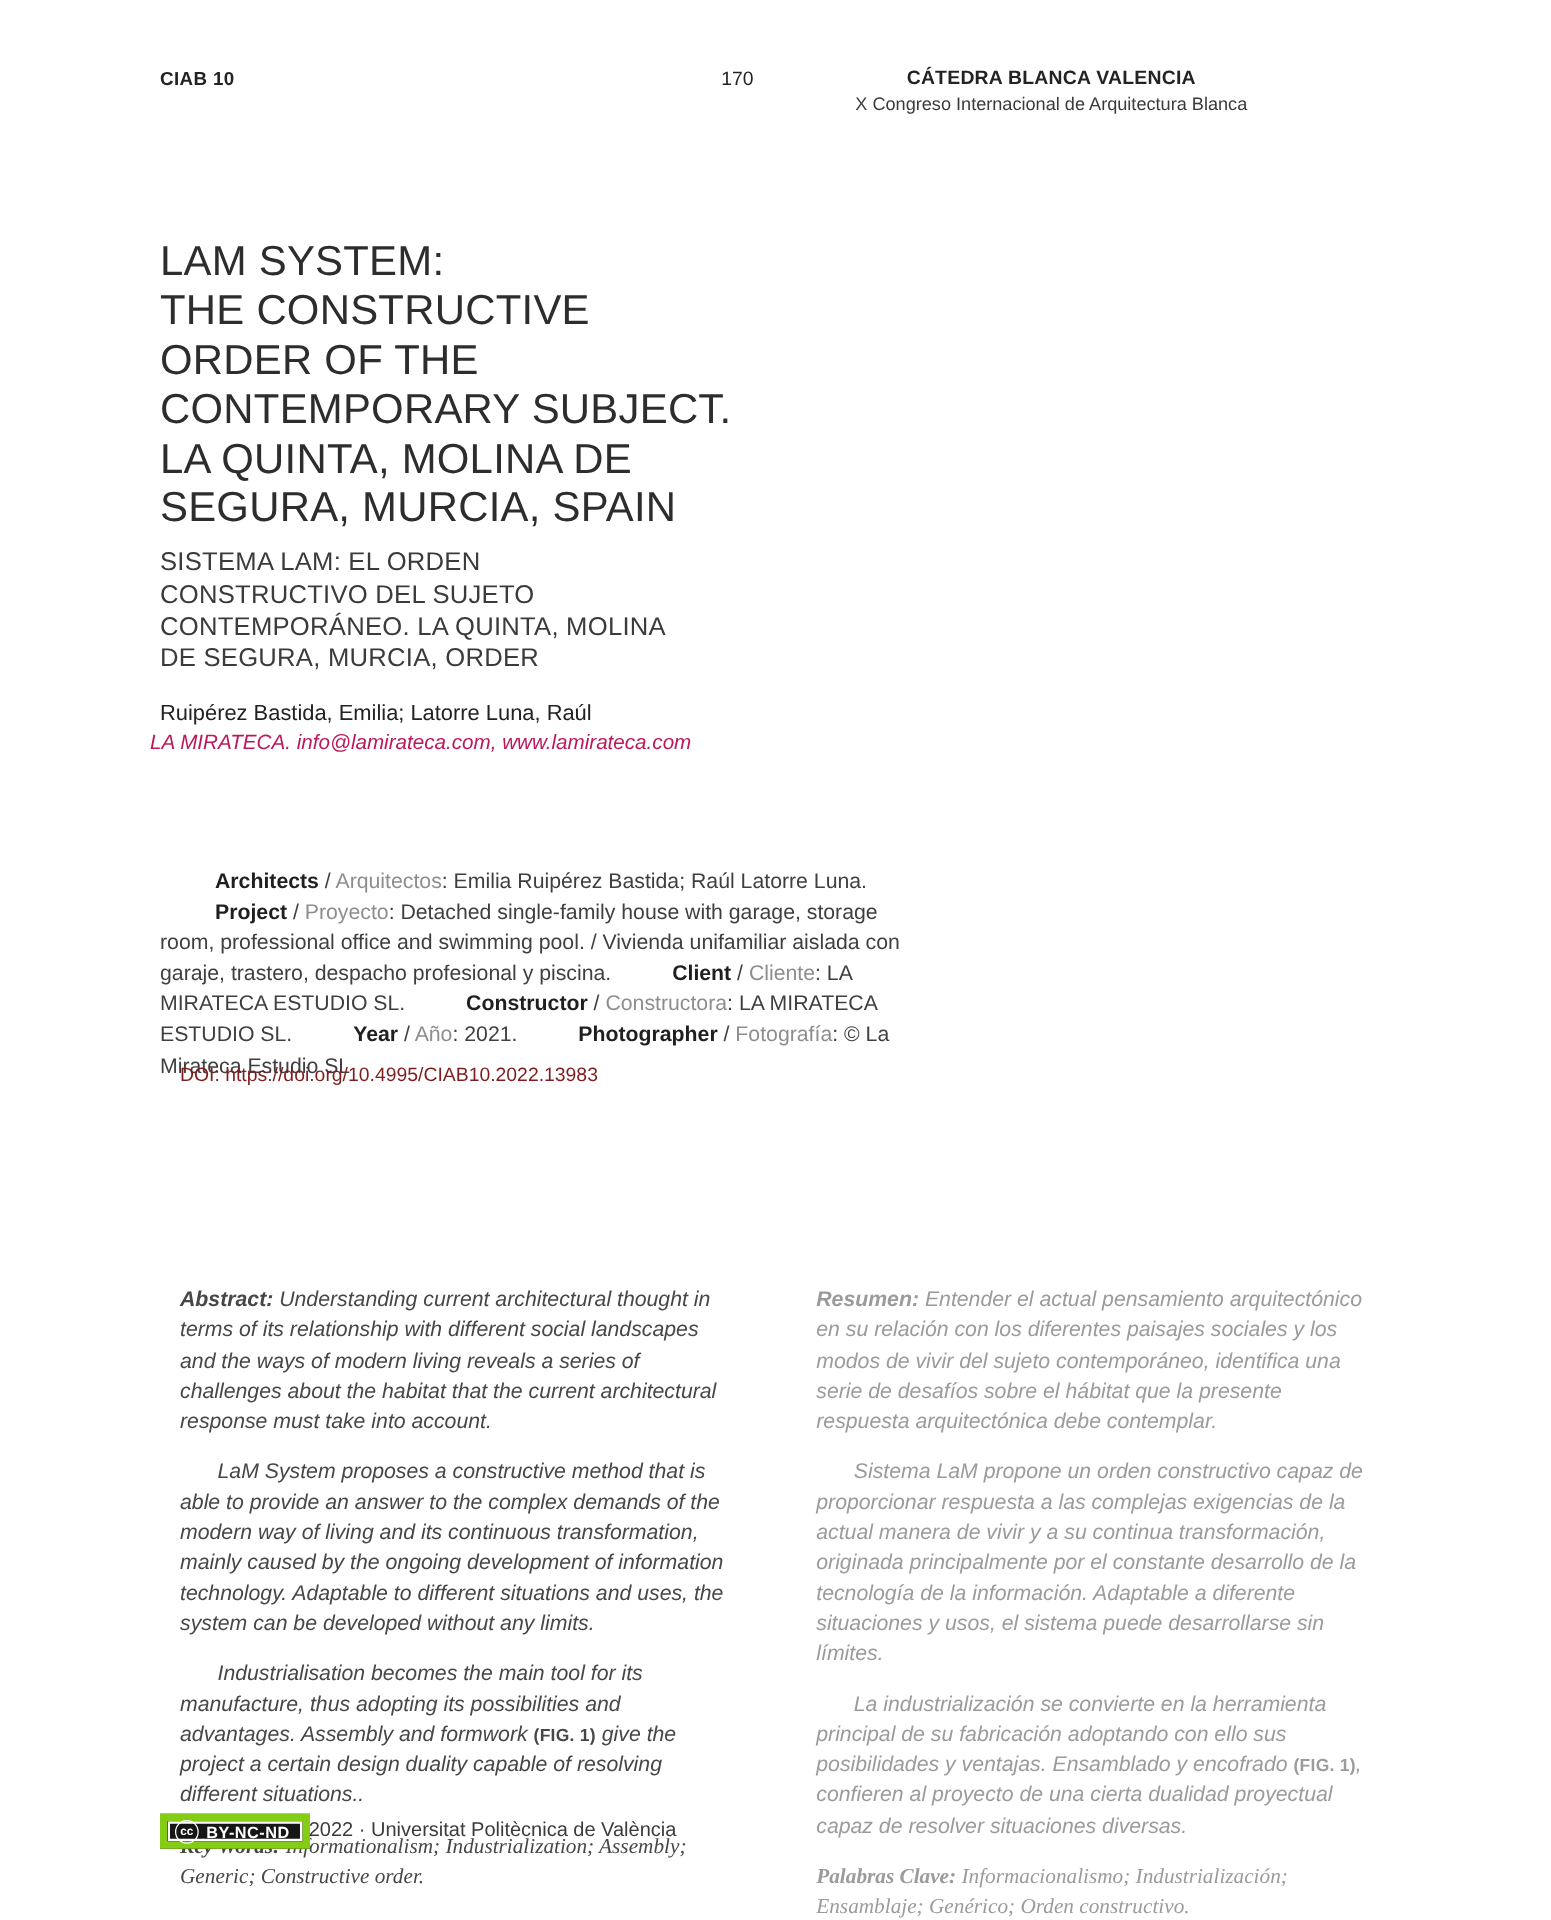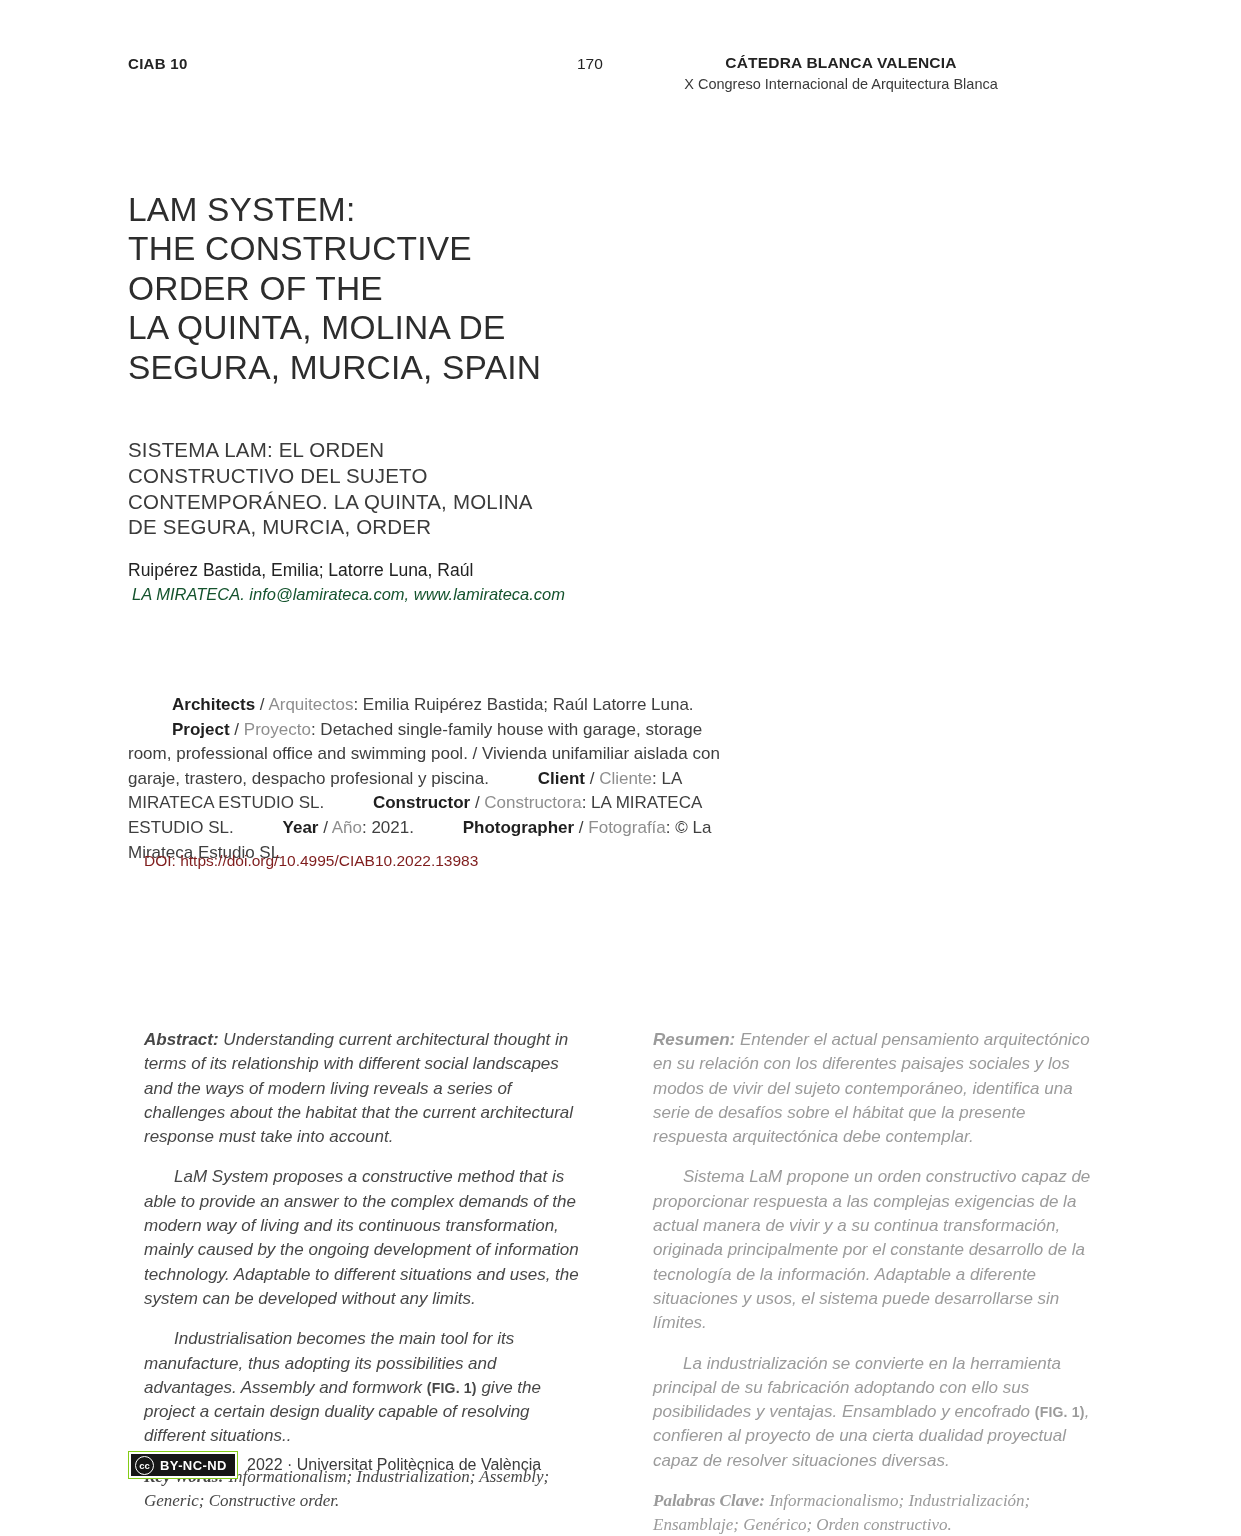--- a/index.html
+++ b/index.html
@@ -16,21 +16,21 @@
   .conf{left:631px;top:54px;width:420px;text-align:center;}
   .conf-title{font-size:15.5px;font-weight:700;color:#232323;letter-spacing:0.2px;}
   .conf-sub{font-size:14.5px;color:#3a3a3a;margin-top:4px;}
 
   
   .title-en{left:128px;top:190px;width:620px;font-size:33.5px;line-height:39.4px;font-weight:400;color:#2d2d2d;letter-spacing:0.2px;}
   .title-es{left:128px;top:437px;width:560px;font-size:20.5px;line-height:25.8px;font-weight:400;color:#3b3b3b;letter-spacing:0.2px;}
 
   
   .authors{left:128px;top:560px;font-size:17.5px;font-weight:400;color:#222;}
-  .affiliation{left:132px;top:585px;font-size:16.5px;font-style:italic;color:#14532d;}
+  .affiliation{left:120px;top:585px;font-size:16.5px;font-style:italic;color:#be185d;}
 
   
   .project-info{left:128px;top:693px;width:604px;font-size:17px;line-height:24.6px;color:#3f3f3f;}
   .project-info .b{font-weight:700;color:#1f1f1f;margin-left:44px;}
   .project-info .g{color:#8e8e8e;}
 
   
   .doi{left:144px;top:852px;font-size:15.5px;color:#7f1d1d;}
 
   
@@ -38,41 +38,42 @@
   .col-en{left:128px;top:1012px;color:#474747;}
   .col-es{left:637px;top:1012px;color:#9b9b9b;}
   .col p{margin:16px;}
   .col p.ind{text-indent:30px;}
   .col .lead{font-weight:700;}
   .col .fig{font-weight:700;font-style:normal;font-size:14px;letter-spacing:0.2px;}
   .col .kw{margin-top:14px;font-family:Liberation Serif, serif;}
 
   
   .cc-badge{left:128px;top:1451px;display:inline-flex;align-items:center;gap:6px;
-    background:#161616;border:1px solid #84cc16;box-shadow:inset 0 0 0 2px #fff;
+    background:#161616;border:6px solid #84cc16;box-shadow:inset 0 0 0 2px #fff;
     padding:0 10px 0 6px;height:28px;box-sizing:border-box;}
   .cc-circle{width:17px;height:17px;border:1.6px solid #fff;border-radius:50%;color:#fff;
     font-size:9.5px;font-weight:700;display:flex;align-items:center;justify-content:center;}
   .cc-text{color:#fff;font-weight:700;font-size:13px;letter-spacing:0.4px;}
   .credit{left:247px;top:1456px;font-size:16px;color:#3b3b3b;}
 </style>
 </head>
 <body>
 
 <div class="abs journal-code">CIAB 10</div>
 <div class="abs page-number">170</div>
 <div class="abs conf">
   <div class="conf-title">CÁTEDRA BLANCA VALENCIA</div>
   <div class="conf-sub">X Congreso Internacional de Arquitectura Blanca</div>
 </div>
 
 <div class="abs title-en">
   <div>LAM SYSTEM:</div>
   <div>THE CONSTRUCTIVE</div>
   <div>ORDER OF THE</div>
+  <div>CONTEMPORARY SUBJECT.</div>
   <div>LA QUINTA, MOLINA DE</div>
   <div>SEGURA, MURCIA, SPAIN</div>
 </div>
 
 <div class="abs title-es">
   <div>SISTEMA LAM: EL ORDEN</div>
   <div>CONSTRUCTIVO DEL SUJETO</div>
   <div>CONTEMPORÁNEO. LA QUINTA, MOLINA</div>
   <div>DE SEGURA, MURCIA, ORDER</div>
 </div>

